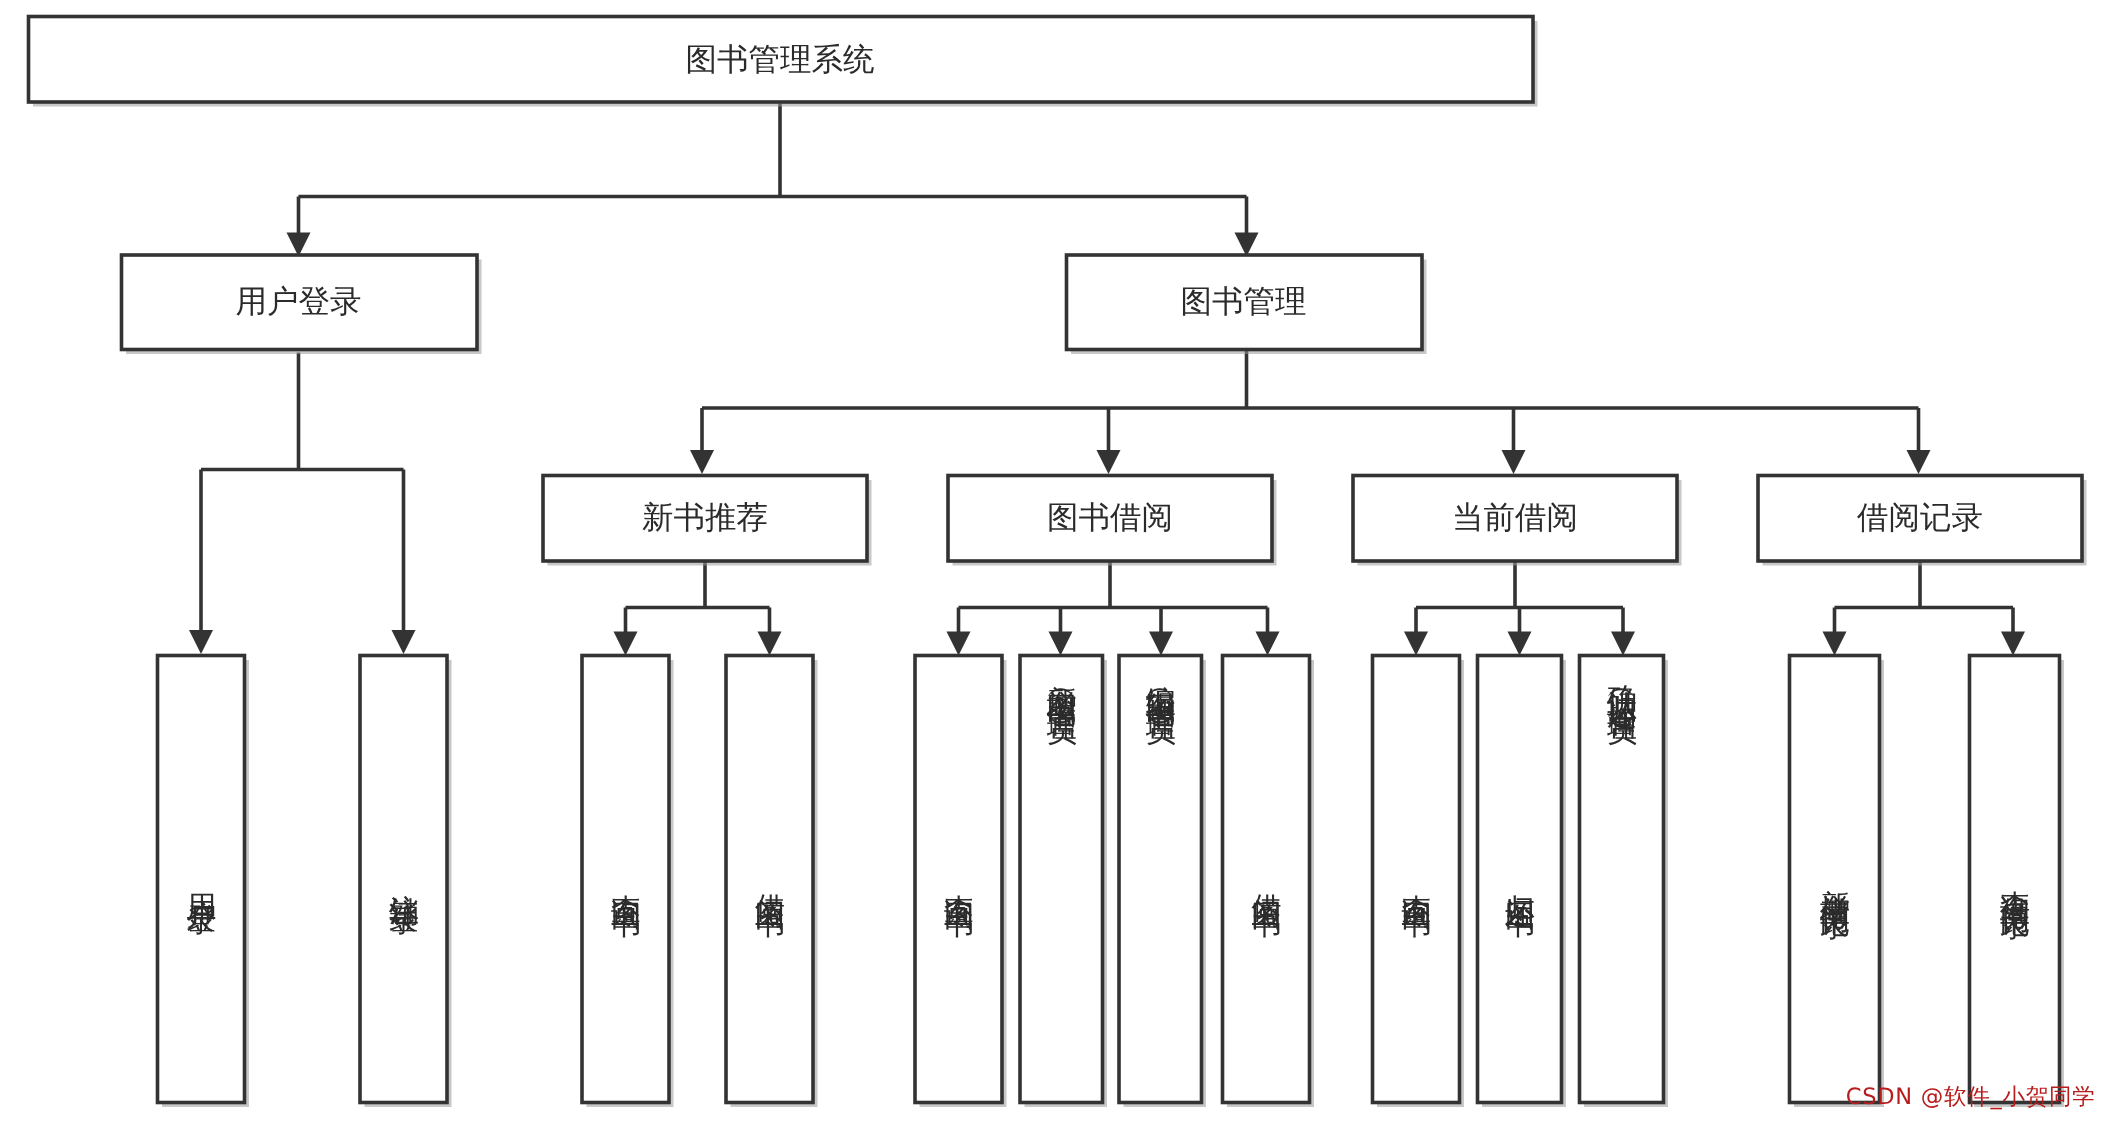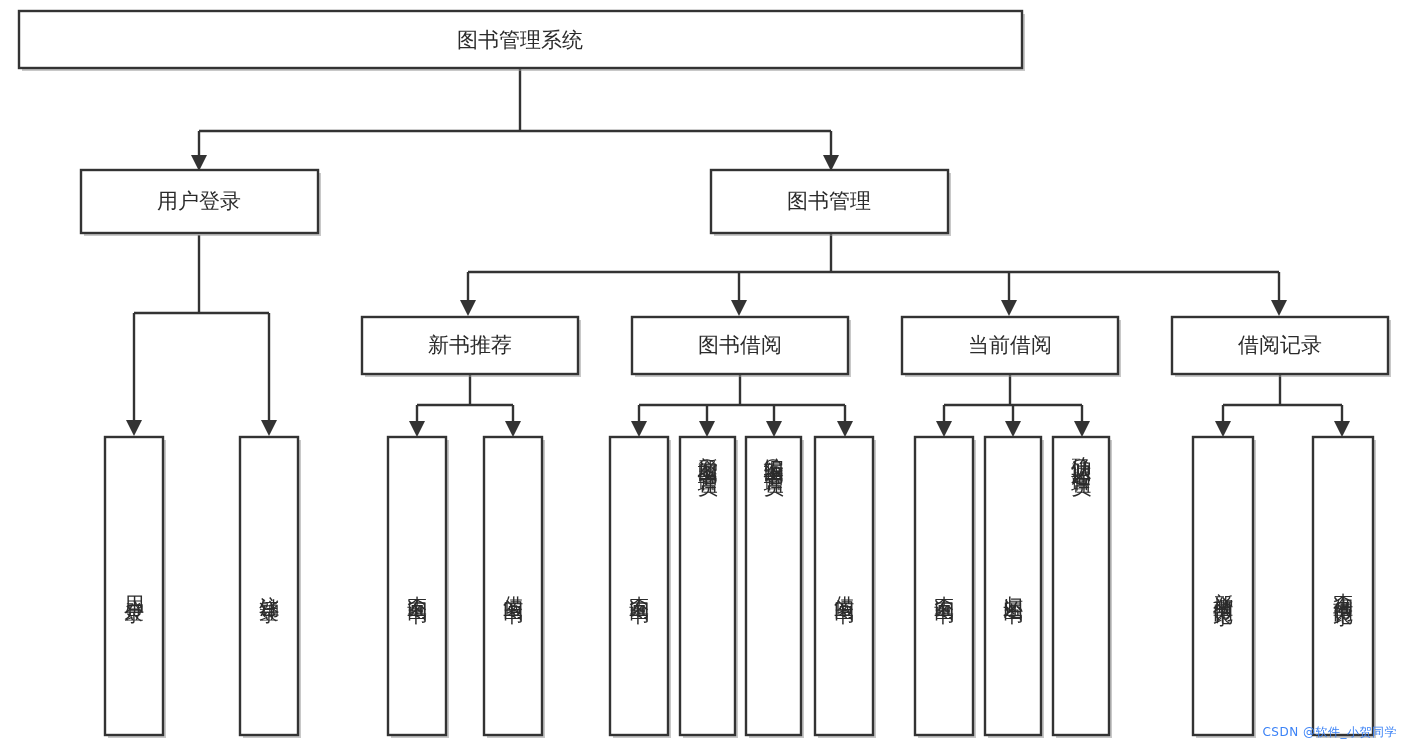--- a/index.html
+++ b/index.html
@@ -62,22 +62,22 @@
     color: #2b2b2b;
     white-space: nowrap;
     text-align: center;
     pointer-events: none;
   }
   .watermark {
     position: absolute;
     right: 8px;
     bottom: 6px;
     font-family: "DejaVu Sans", "Liberation Sans", sans-serif;
-    font-size: 12px;
-    color: #3b82f6;
+    font-size: 15px;
+    color: #b91c1c;
     letter-spacing: 0.5px;
     white-space: nowrap;
   }
 </style>
 </head>
 <body>
 
 <div id="diagram-root">
 
   <svg class="diagram-svg" viewBox="0 0 1405 747" xmlns="http://www.w3.org/2000/svg">

